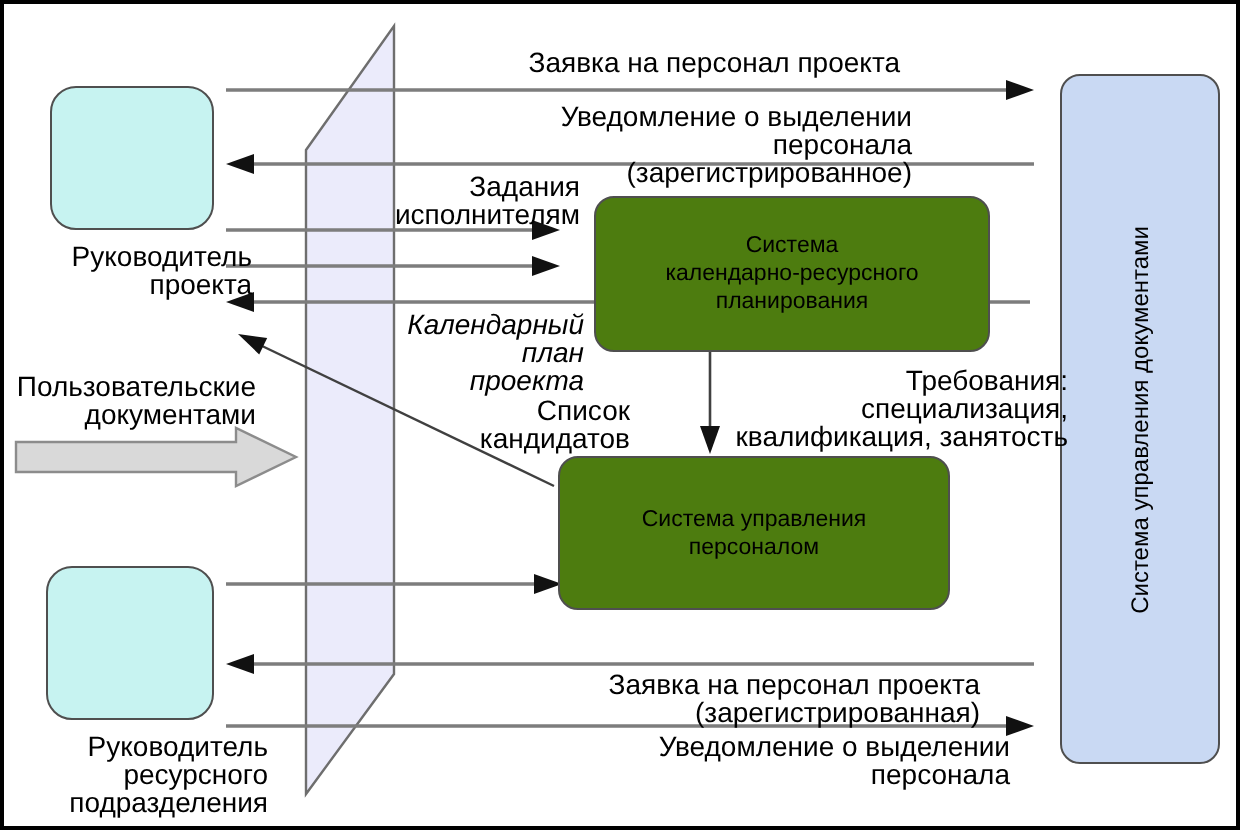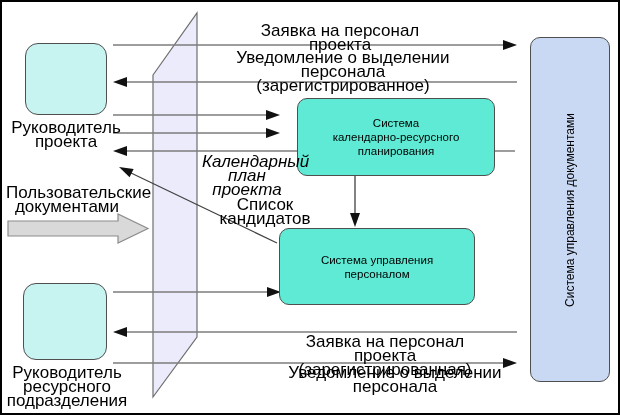--- a/index.html
+++ b/index.html
@@ -2,29 +2,29 @@
 <html><head>
 <meta charset="utf-8">
 <style>
   html,body { margin:0; padding:0; background:#fff; }
   .canvas {
     position:relative; width:620px; height:415px; background:#ffffff;
     font-family:"Liberation Sans", sans-serif; color:#000; overflow:hidden;
   }
   .canvas svg { position:absolute; left:0; top:0; }
   .lbl {
-    position:absolute; font-size:17px; line-height:14px; text-align:center;
+    position:absolute; font-size:14px; line-height:14px; text-align:right;
     white-space:pre-line; color:#000;
   }
   .actor {
     position:absolute; background:#c7f3f1; border:1.5px solid #4f4f4f; border-radius:13px;
     box-sizing:border-box;
   }
   .system {
-    position:absolute; background:#5eead4; border:1.5px solid #4f4f4f; border-radius:10px;
+    position:absolute; background:#4d7c0f; border:1.5px solid #4f4f4f; border-radius:10px;
     box-sizing:border-box; display:flex; align-items:center; justify-content:center;
     text-align:center; font-size:11.5px; line-height:14px; white-space:pre-line;
   }
   .dms {
     position:absolute; background:#c9d9f3; border:1.5px solid #4f4f4f; border-radius:10px;
     box-sizing:border-box; display:flex; align-items:center; justify-content:center;
   }
   .dms-text { writing-mode:vertical-rl; transform:rotate(180deg); font-size:12px; white-space:nowrap; }
 </style>
 </head>
@@ -86,25 +86,29 @@
   <div class="system" style="left:279px; top:228px; width:196px; height:77px;">Система управления
 персоналом</div>
 
   <div class="dms" style="left:530px; top:37px; width:80px; height:345px;">
     <span class="dms-text">Система управления документами</span>
   </div>
 
   <div class="lbl" style="left:230px; top:24px; width:220px;">Заявка на персонал проекта</div>
   <div class="lbl" style="left:230px; top:51px; width:226px;">Уведомление о выделении персонала
 (зарегистрированное)</div>
+  <div class="lbl" style="left:190px; top:86px; width:100px;">Задания
+исполнителям</div>
   <div class="lbl" style="left:202px; top:155px; width:90px;font-style:italic;">Календарный
 план
 проекта</div>
   <div class="lbl" style="left:215px; top:198px; width:100px;">Список
 кандидатов</div>
+  <div class="lbl" style="left:358px; top:183px; width:176px;">Требования: специализация,
+квалификация, занятость</div>
   <div class="lbl" style="left:280px; top:335px; width:210px;">Заявка на персонал проекта
 (зарегистрированная)</div>
   <div class="lbl" style="left:285px; top:366px; width:220px;">Уведомление о выделении персонала</div>
 
   <div class="lbl" style="left:6px; top:186px; width:122px;">Пользовательские
 документами</div>
 
 </div>
 
 </body></html>

